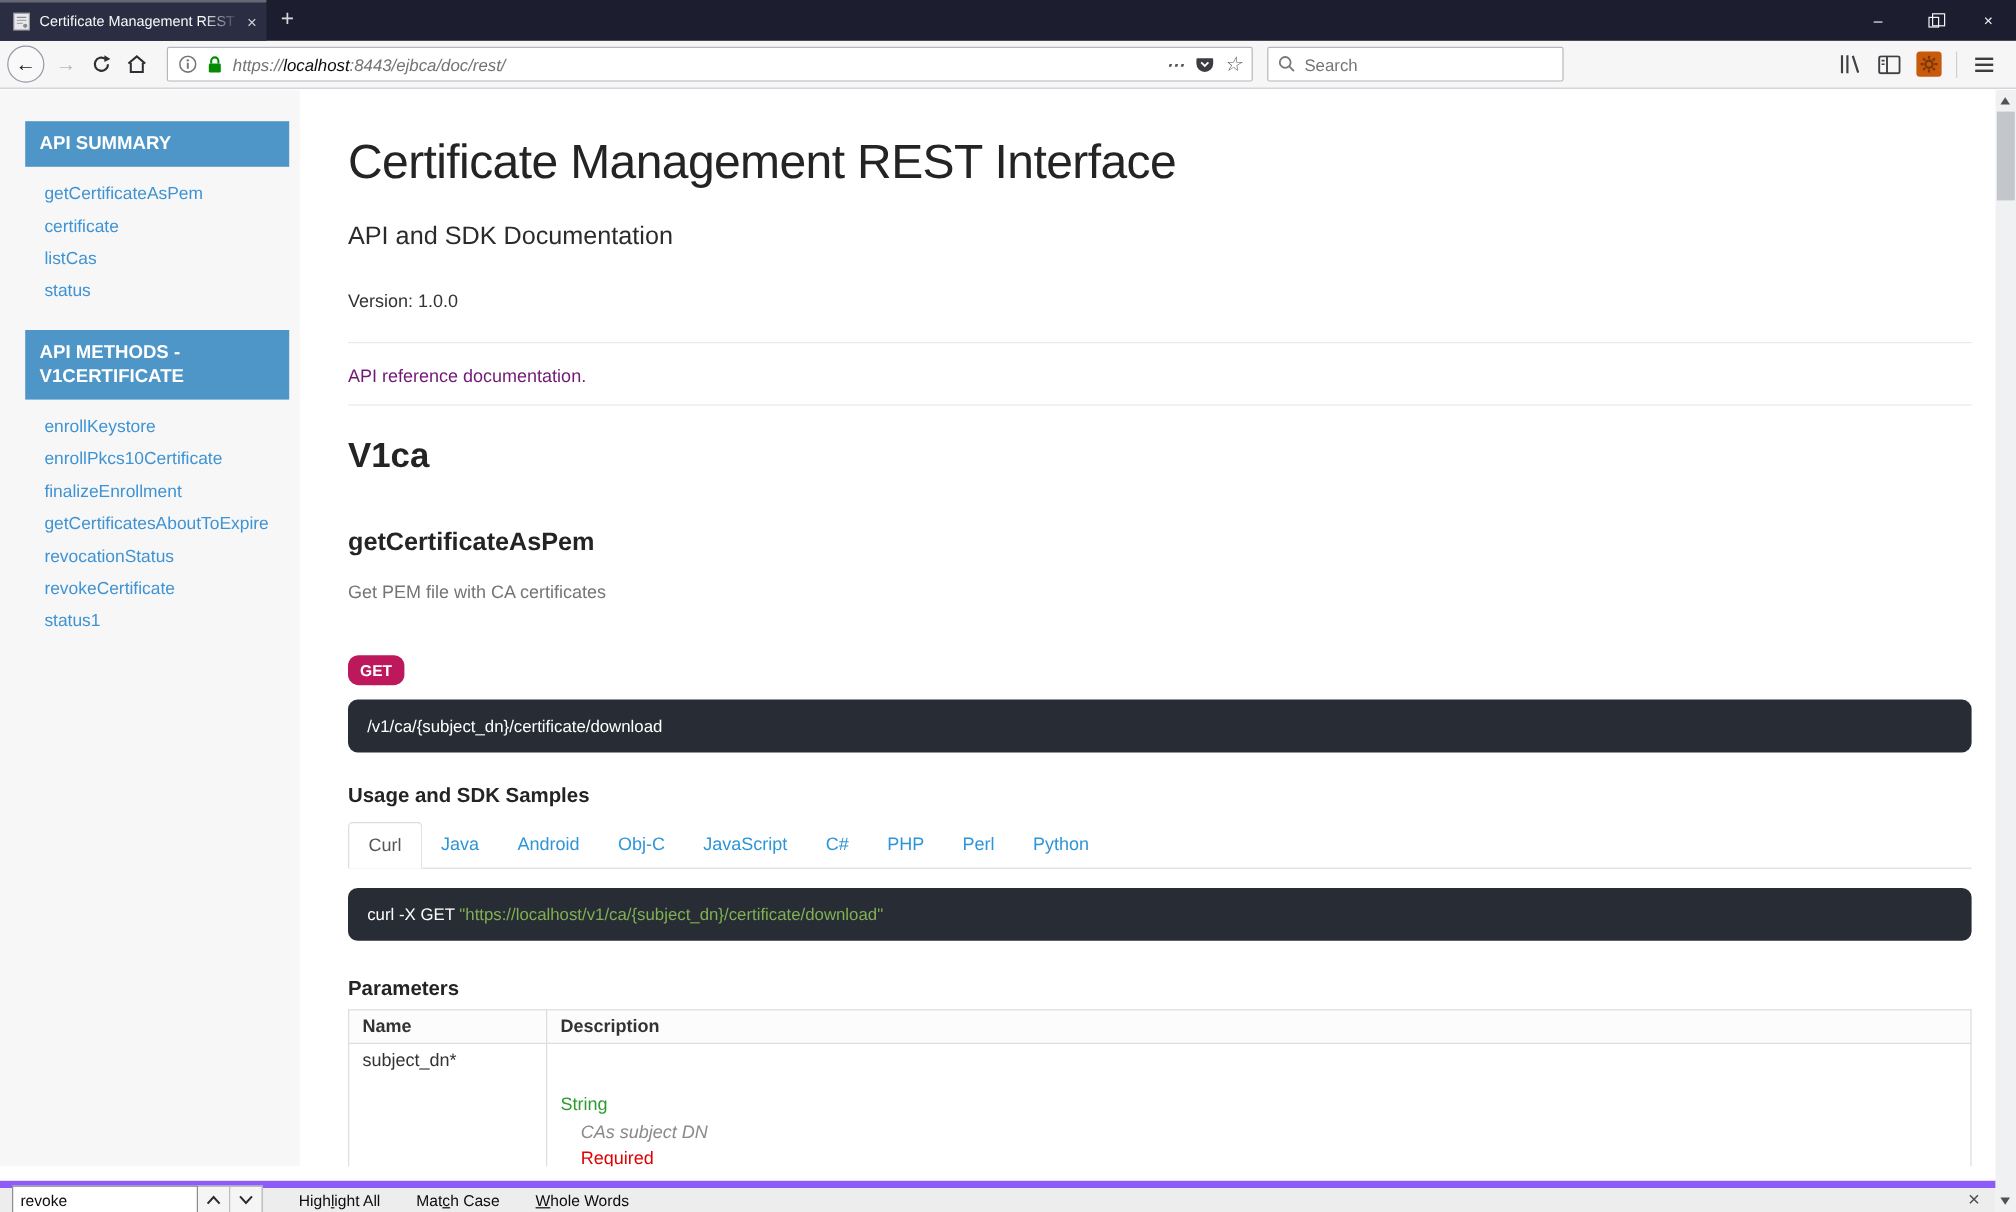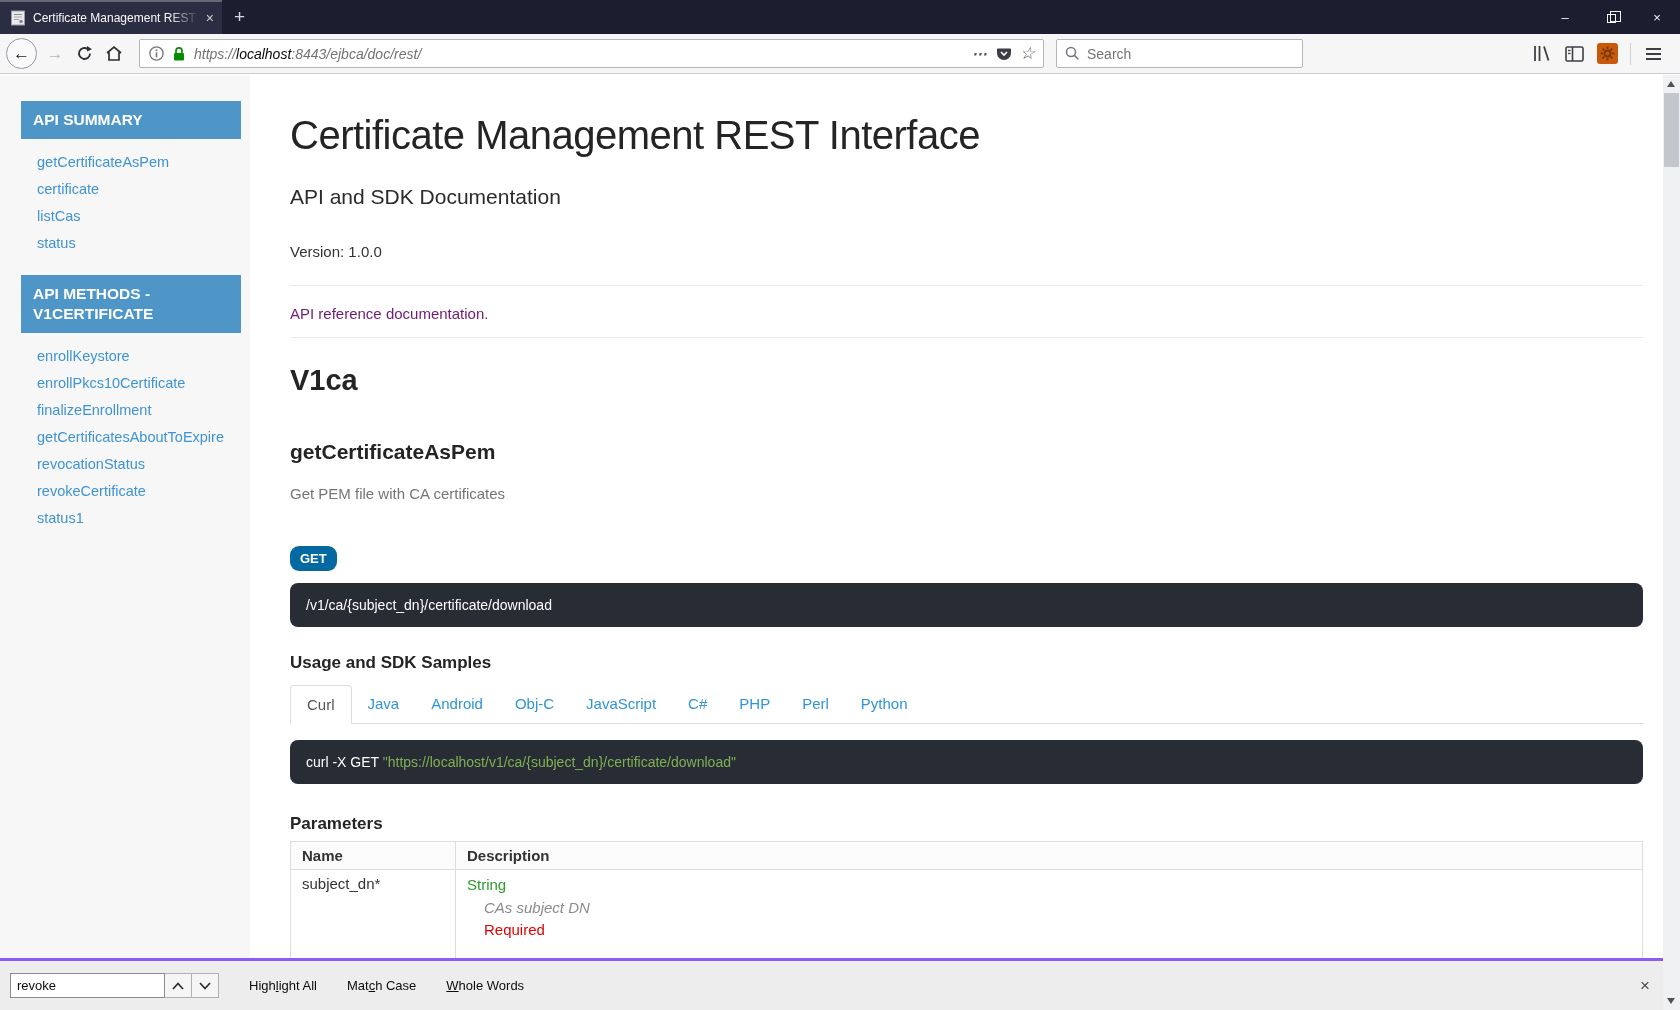--- a/index.html
+++ b/index.html
@@ -54,41 +54,41 @@
   
   .main { flex:1; background:#fff; padding:24px 20px 0 40px; overflow:hidden; }
   .h-title { font-size:40px; font-weight:400; color:#242424; margin-top:14px; letter-spacing:-0.5px; }
   .h-sub { font-size:21px; font-weight:400; color:#2b2b2b; margin-top:27px; }
   .version { font-size:15px; color:#333; margin-top:34px; }
   hr.rule { border:none; border-top:1px solid #e9e9e9; margin-top:25px; }
   .apiref { font-size:15px; color:#701a75; margin-top:19px; padding-bottom:15px; border-bottom:1px solid #e9e9e9; }
   .h-section { font-size:29px; font-weight:bold; color:#242424; margin-top:26px; }
   .h-method { font-size:21px; font-weight:bold; color:#242424; margin-top:43px; }
   .method-desc { font-size:15px; color:#757575; margin-top:21px; }
-  .badge-get { display:inline-block; background:#0369a1; color:#fff; font-weight:bold; font-size:13px;
+  .badge-get { display:inline-block; background:#be185d; color:#fff; font-weight:bold; font-size:13px;
                padding:5px 10px; border-radius:9px; margin-top:44px; }
   .code-bar { background:#282c35; color:#fff; border-radius:8px; padding:14px 16px; font-size:14px; margin-top:12px; }
   .code-green { color:#7fb153; }
   .h-usage { font-size:17px; font-weight:bold; color:#242424; margin-top:26px; }
   .tabs { display:flex; border-bottom:1px solid #ddd; margin-top:12px; }
   .tab-item { font-size:15px; color:#2e95d8; padding:10px 16px; margin-bottom:-1px; cursor:pointer; }
   .tab-item.active { color:#555; background:#fff; border:1px solid #ddd; border-bottom-color:#fff; border-radius:4px 4px 0 0; }
   .curl-bar { margin-top:16px; }
   .h-params { font-size:17px; font-weight:bold; color:#242424; margin-top:30px; }
   .path-label { font-size:15px; color:#333; margin-top:13px; }
   table.params { border-collapse:collapse; width:100%; margin-top:7px; }
   table.params th, table.params td { border:1px solid #ddd; text-align:left; font-size:15px; color:#333; padding:5px 11px; vertical-align:top; }
   table.params th { font-weight:bold; background:#fcfcfc; }
   col.name-col { width:165px; }
-  .p-type { color:#2e9b2e; line-height:1.3; }
+  .p-type { color:#2e9b2e; line-height:1.3;margin-top:36px; }
   .p-desc { color:#8a8a8a; font-style:italic; padding-left:17px; line-height:1.3; margin-top:3px; }
   .p-req { color:#e00000; padding-left:17px; line-height:1.3; margin-top:3px; padding-bottom:22px; }
 
   
-  .findbar { position:absolute; left:0; right:17px; bottom:0; height:52px; background:#ededee; border-top:3px solid #8b5cf6;
+  .findbar { position:absolute; left:0; right:17px; bottom:0; height:26px; background:#ededee; border-top:6px solid #8b5cf6;
              display:flex; align-items:center; padding-left:10px; }
   .find-input { width:155px; height:25px; border:1px solid #8a8a92; background:#fff; font-size:13px; padding:0 6px;
                 font-family:"Liberation Sans",sans-serif; outline:none; color:#0c0c0d; }
   .find-nav { width:27px; height:25px; border:1px solid #b0b0b6; border-left:none; background:#f5f5f6;
               display:flex; align-items:center; justify-content:center; }
   .find-opt { font-size:13px; color:#0c0c0d; margin-left:30px; cursor:default; }
   .akey { text-decoration:underline; }
   .find-close { margin-left:auto; margin-right:13px; color:#4d4d52; font-size:17px; }
 
   

